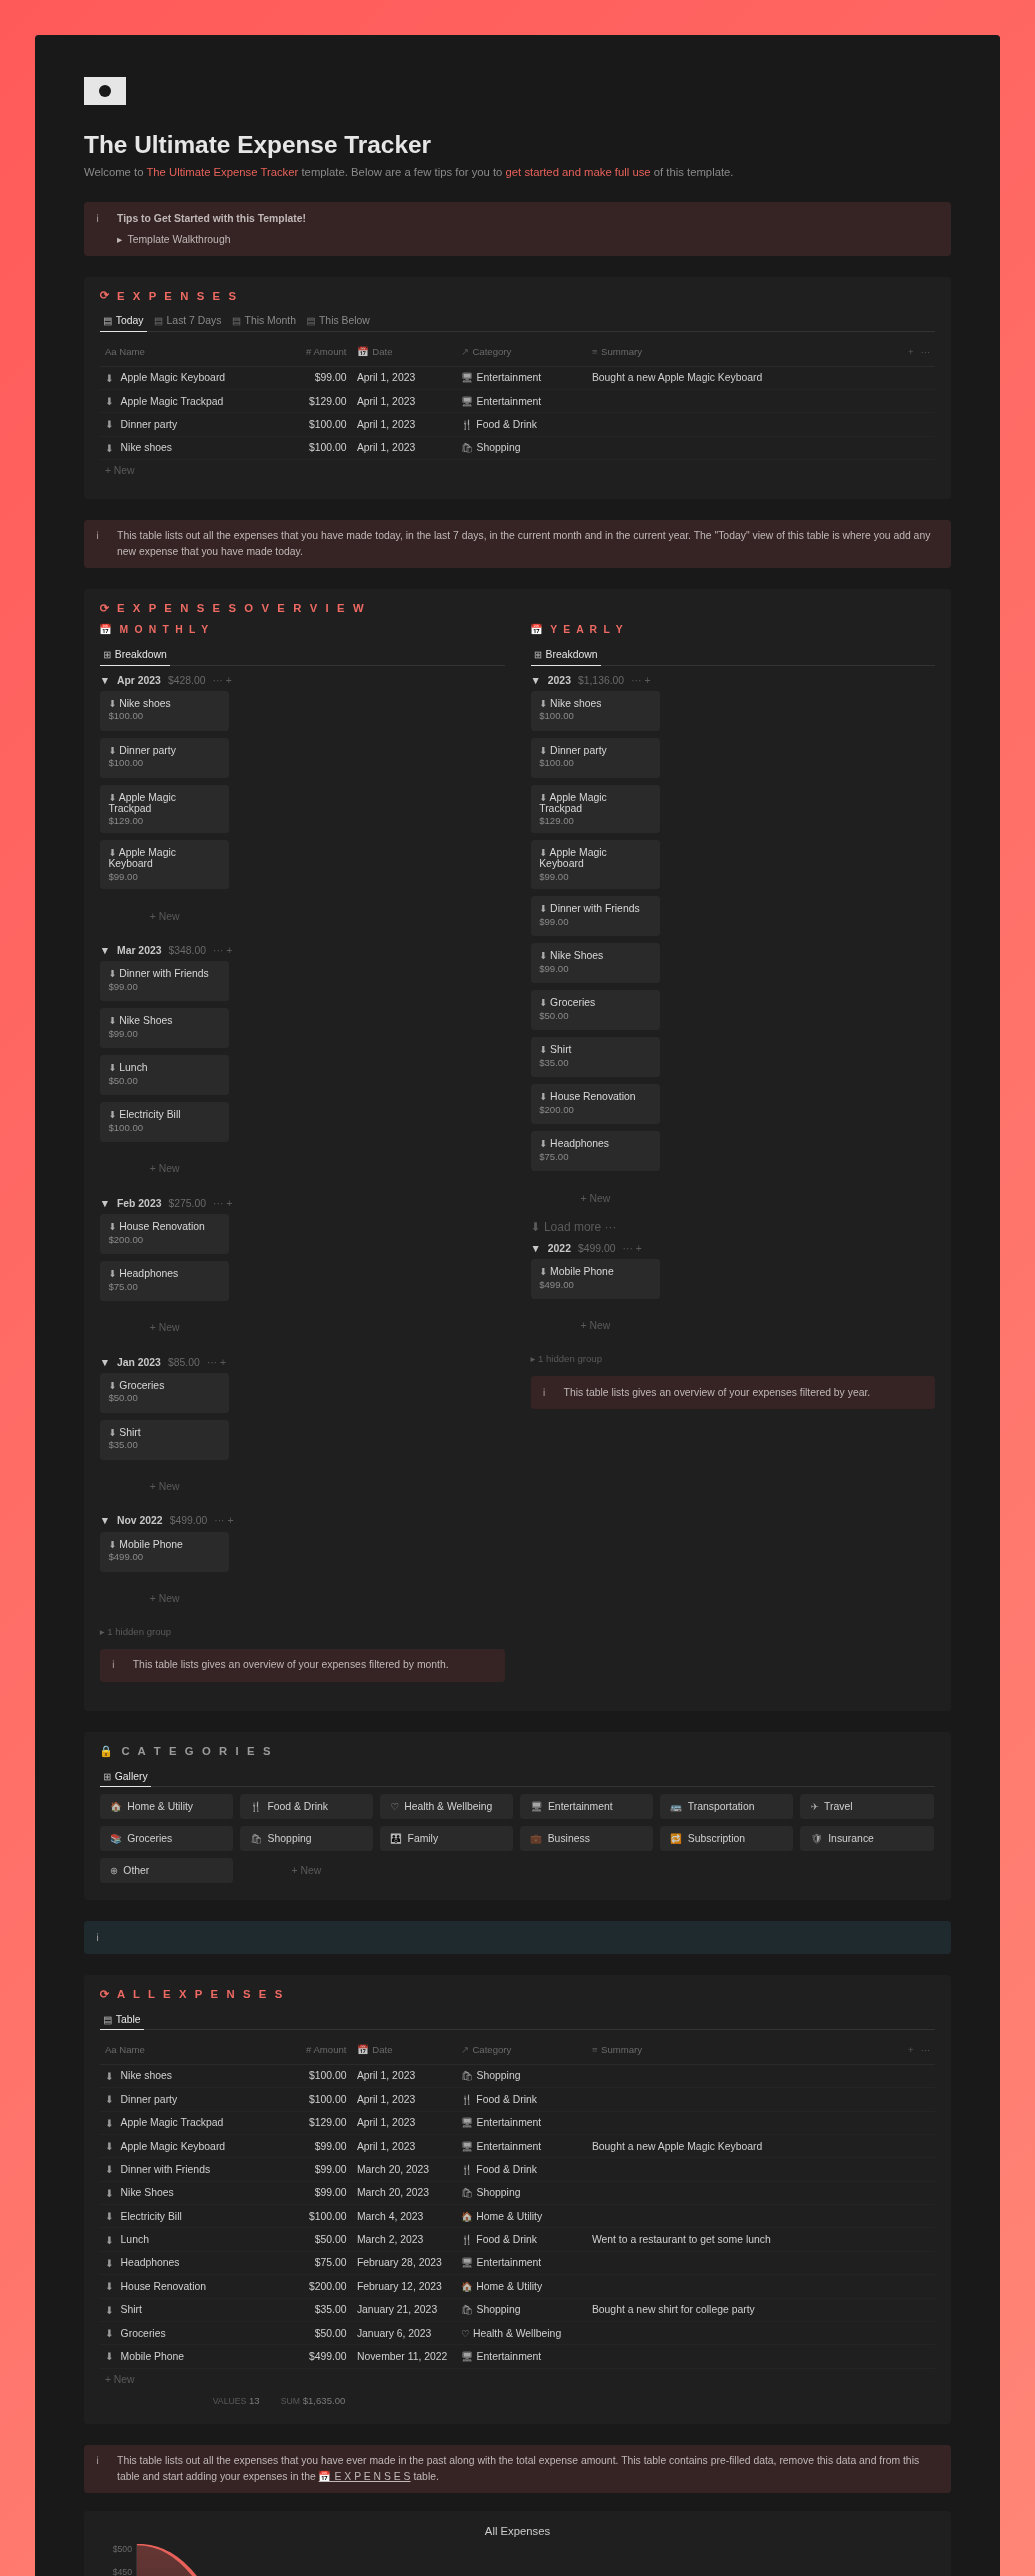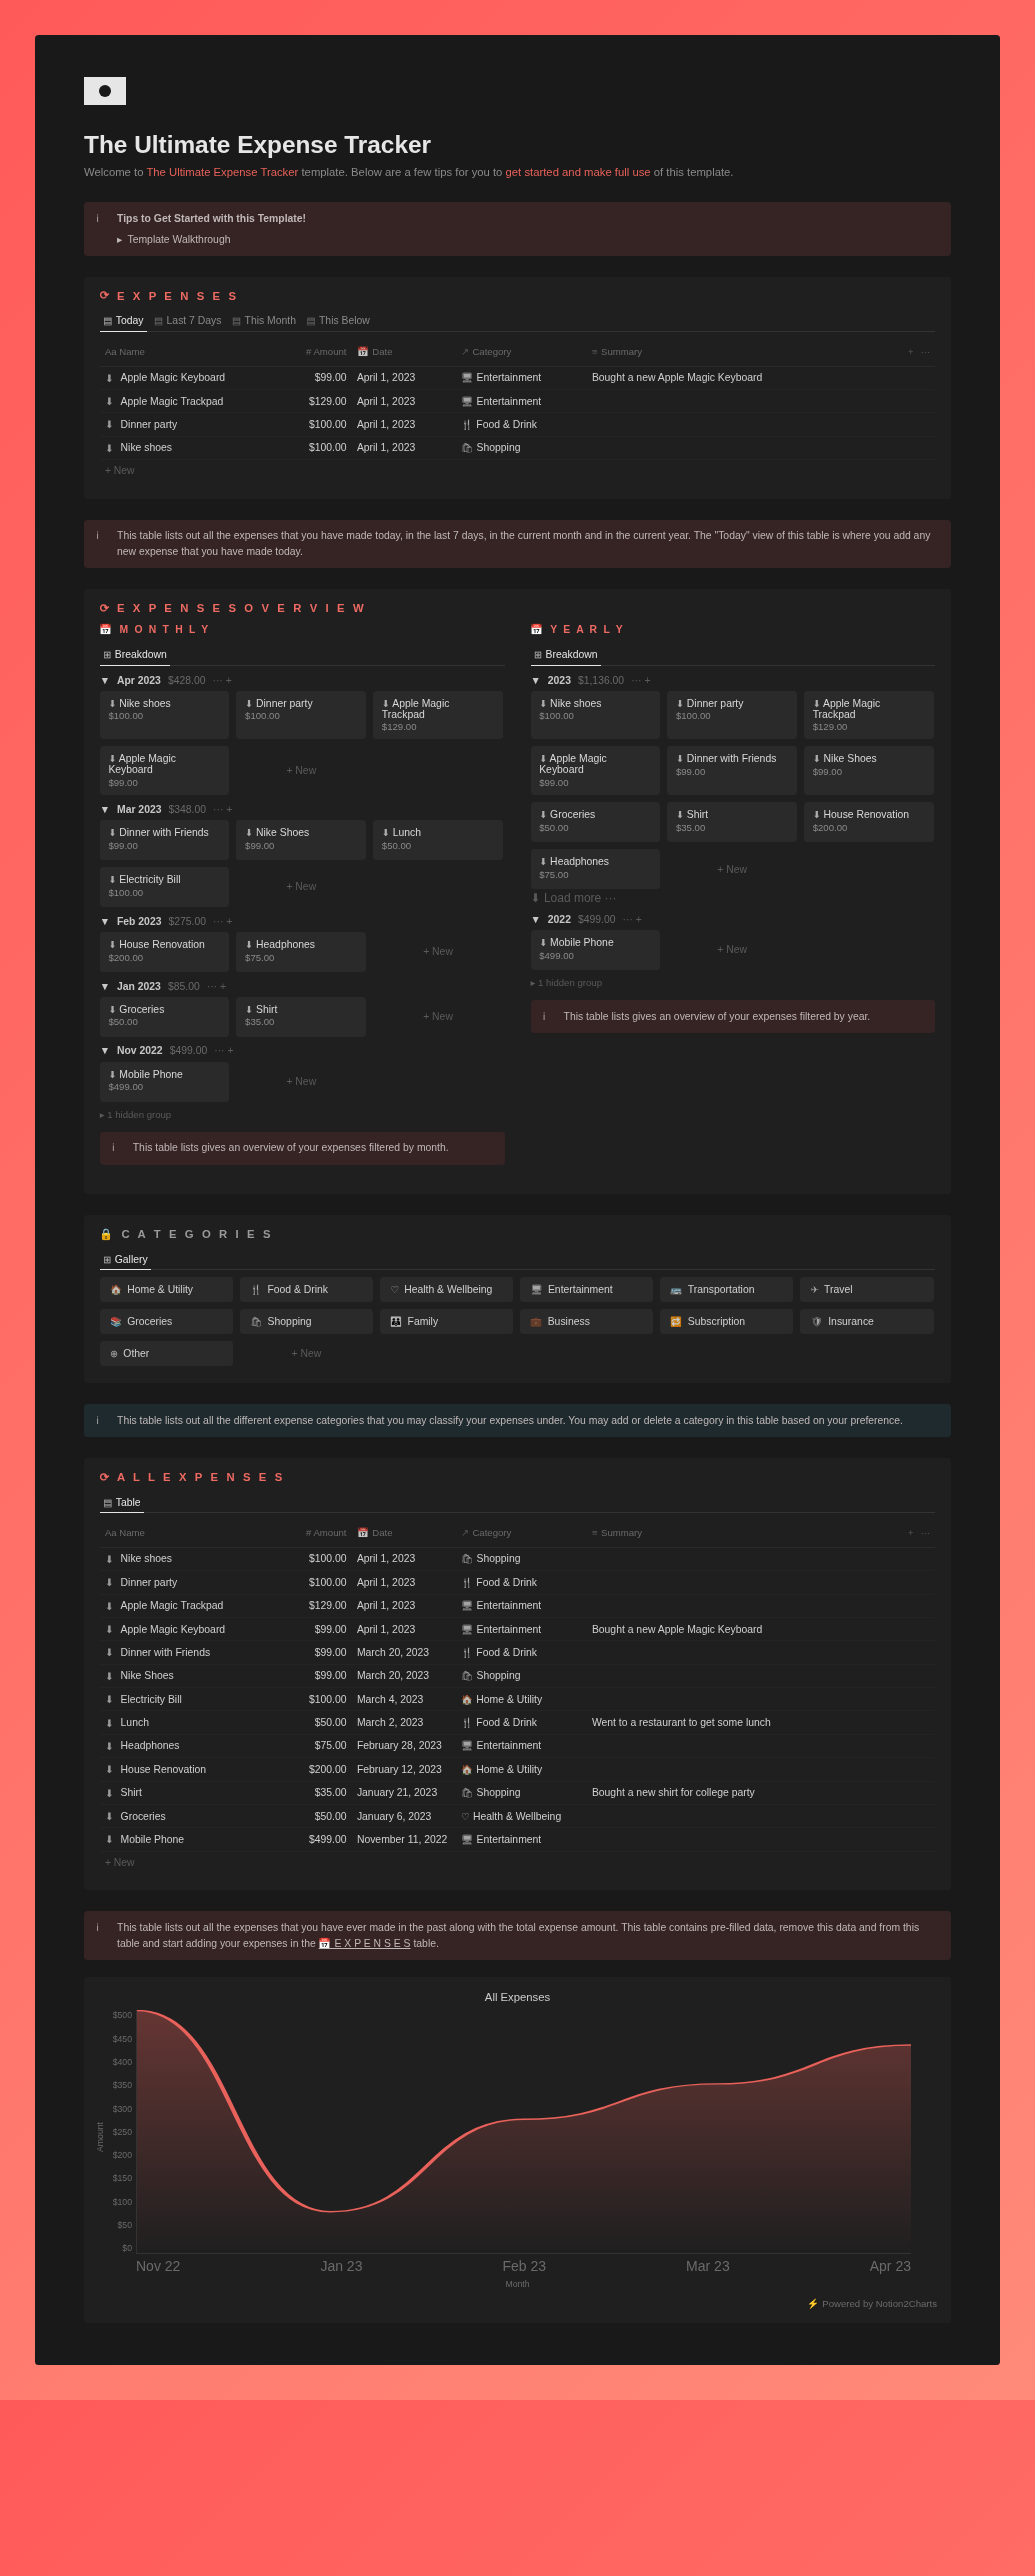--- a/index.html
+++ b/index.html
@@ -30,21 +30,21 @@
 .c-cat{ flex:0 0 131px;}
 .c-sum{ flex:1;}
 .row{ display:flex; font-size:10.4px; color:#d0d0d0; border-bottom:0.9px solid #242424; padding:1.7px 0;}
 .row .name-ico{ opacity:.7; margin-right:3.5px;}
 .newrow{ color:#5a5a5a; font-size:10.4px; padding:5.2px;}
 .footer-stats{ color:#7a7a7a; font-size:9.6px; padding:5.2px 0 0; display:flex; gap:21px;}
 .cols2{ display:flex; gap:26px;}
 .col{ flex:1;}
 .group-head{ display:flex; gap:7px; align-items:center; font-size:10.4px; color:#c8c8c8; margin:8.7px 0 5.2px;}
 .group-head .sum{ color:#6a6a6a;}
-.cards{ display:flex; gap:7px; flex-wrap:wrap;}
+.cards{ display:flex; gap:7px; flex-wrap:wrap;flex-direction:column;}
 .card{ background:#2a2a2a; border-radius:3.5px; padding:7px 8.7px; width:calc(33.333% - 5.2px); min-height:40px; font-size:10.4px;}
 .card .cname{ color:#d8d8d8;}
 .card .cprice{ color:#8a8a8a; font-size:9.6px; margin-top:1.7px;}
 .card.new{ color:#5a5a5a; display:flex; align-items:center; justify-content:center; background:transparent;}
 .hidden-group{ color:#5a5a5a; font-size:9.6px; margin-top:7px;}
 .cat-grid{ display:flex; flex-wrap:wrap; gap:7px; margin-top:7px;}
 .cat-item{ background:#2a2a2a; border-radius:3.5px; padding:7px 10.4px; width:calc(16.666% - 6.1px); font-size:10.4px; color:#d0d0d0; display:flex; gap:5.2px; align-items:center;}
 .cat-item.new{ background:transparent; color:#5a5a5a; justify-content:center;}
 .chart-box{ background:#1f1f1f; border-radius:3.5px; padding:14px; margin-top:17.4px;}
 .chart-title{ text-align:center; color:#ccc; font-size:11.3px; margin-bottom:7px;}
@@ -397,21 +397,20 @@
         </div>
         <div class="cat-item">
           <span class="ico">⊕</span>
           <span>Other</span>
         </div>
         <div class="cat-item new">+  New</div>
       </div>
   </div>
   <div class="callout dark">
     <span class="callout-icon">ℹ</span>
-    <span>This table lists out all the different expense categories that you may classify your expenses under. You may add or delete a category in this table based on your preference.</span>
   </div>
 
   <div class="section">
     <div class="sec-title">
         <span>⟳</span>
         <span>A L L  E X P E N S E S</span>
       </div>
     <div class="tabs">
         <div class="tab active">
           <span class="ico">▤</span>
@@ -529,20 +528,24 @@
         </div>
         <div class="row">
           <div class="td c-name"><span class="name-ico">⬇</span>Mobile Phone</div>
           <div class="td c-amt">$499.00</div>
           <div class="td c-date">November 11, 2022</div>
           <div class="td c-cat"><span class="ico">🖥</span> Entertainment</div>
           <div class="td c-sum"></div>
         </div>
       </div>
     <div class="newrow">+ New</div>
+    <div class="footer-stats">
+      <span style="margin-left:113px"><span class="tiny">VALUES</span> <span>13</span></span>
+      <span><span class="tiny">SUM</span> <span>$1,635.00</span></span>
+    </div>
   </div>
   <div class="callout">
     <span class="callout-icon">ℹ</span>
     <span><span>This table lists out all the expenses that you have ever made in the past along with the total expense amount. This table contains pre-filled data, remove this data and from this table and start adding your expenses in the </span><u>📅 E X P E N S E S</u><span>  table.</span></span>
   </div>
 
   <div class="chart-box">
     <div class="chart-title">All Expenses</div>
     <div class="chart-area">
       <div class="chart-axis-y" id="chart-y">

